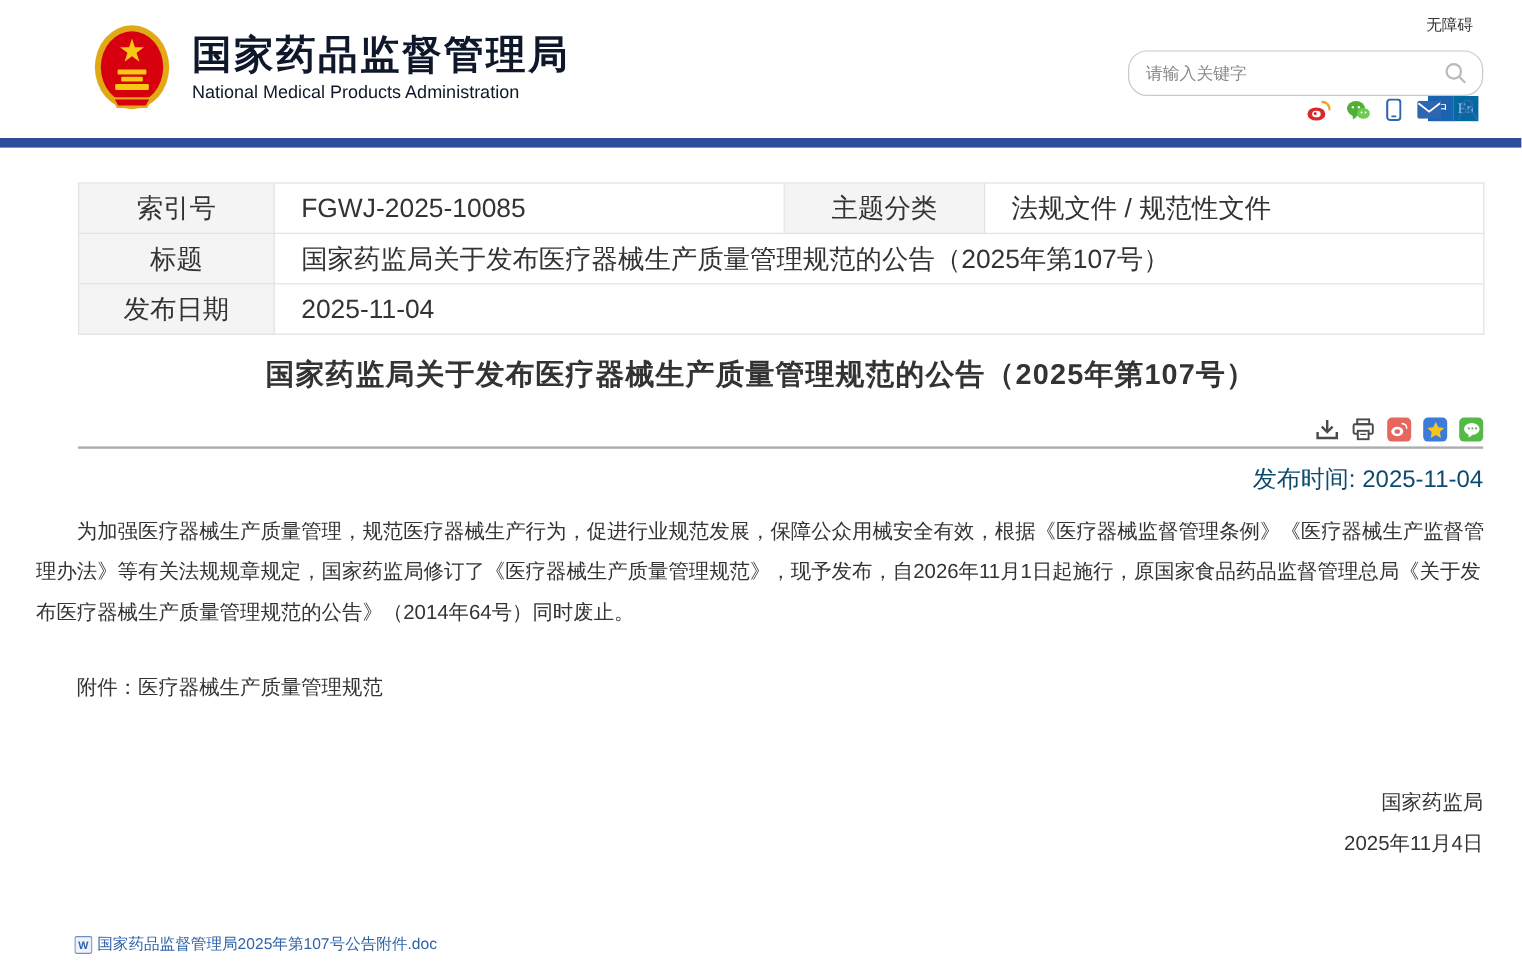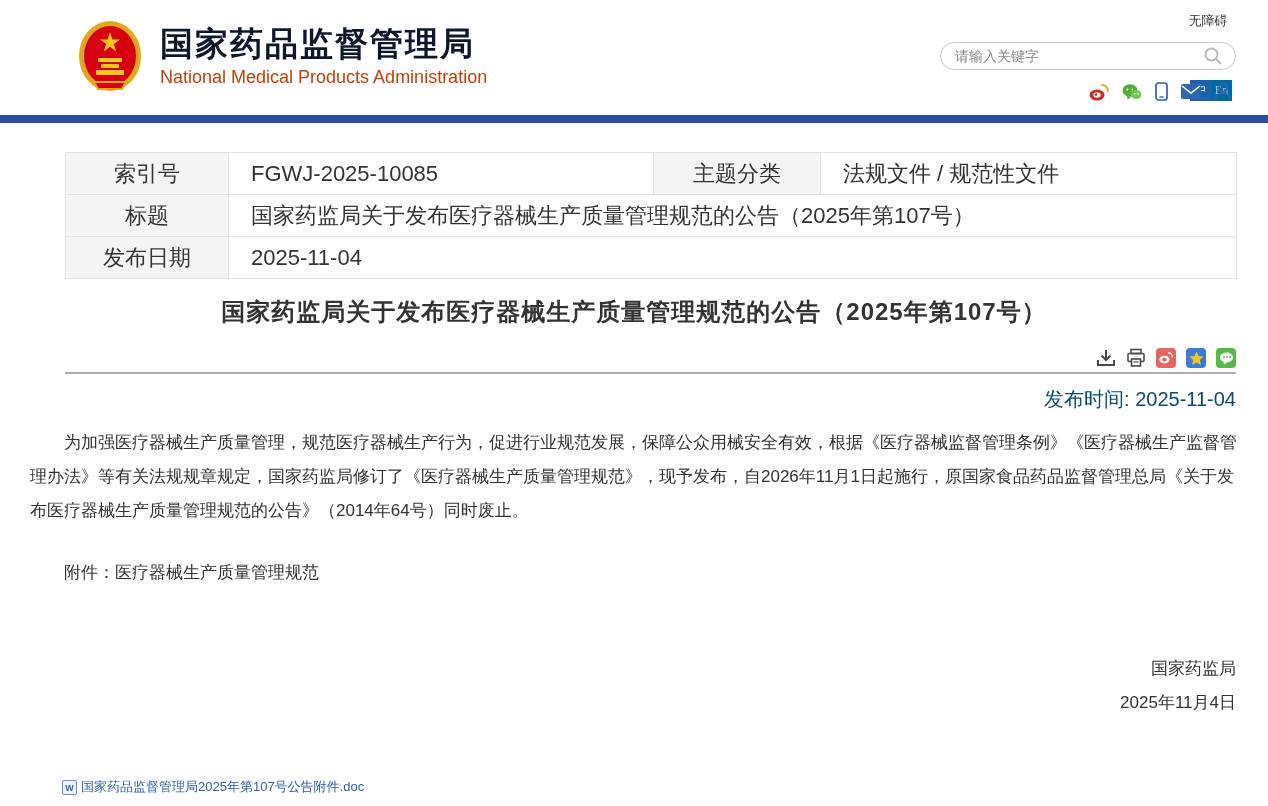--- a/index.html
+++ b/index.html
@@ -14,23 +14,23 @@
   .lang-toggle{display:flex;margin-left:6px;}
   .lang{width:21px;height:21px;display:flex;align-items:center;justify-content:center;
         font-size:12px;cursor:pointer;}
   .lang.zh{background:#1b62b1;color:#fff;}
   .lang.en{background:#0369a1;color:#a3c0e2;font-family:Liberation Serif, serif;}
 
   .logo{position:absolute;left:78px;top:20px;display:flex;align-items:center;cursor:pointer;}
   .emblem{width:64px;height:72px;}
   .logo-text{margin-left:18px;}
   .logo-title{font-size:33px;font-weight:bold;color:#0f172a;letter-spacing:2px;line-height:1.2;}
-  .logo-sub{font-size:18px;color:#c2410c;margin-top:3px;}
-
-  .search{position:absolute;top:42px;right:32px;width:296px;height:28px;border:1px solid #c9c9c9;
+  .logo-sub{font-size:15px;color:#0f172a;margin-top:3px;}
+
+  .search{position:absolute;top:42px;right:32px;width:296px;height:38px;border:1px solid #c9c9c9;
           border-radius:16px;display:flex;align-items:center;padding:0 12px;box-sizing:border-box;background:#fff;}
   .search input{flex:1;border:none;outline:none;font-size:14px;color:#333;background:transparent;
                 font-family:"Liberation Sans","DejaVu Sans",sans-serif;}
   .search input::placeholder{color:#888;}
 
   .social{position:absolute;top:82px;right:36px;display:flex;align-items:center;gap:13px;}
   .social svg{display:block;cursor:pointer;}
 
   .blue-bar{position:absolute;top:115px;left:0;width:1268px;height:8px;background:#2c4c9c;}
 

